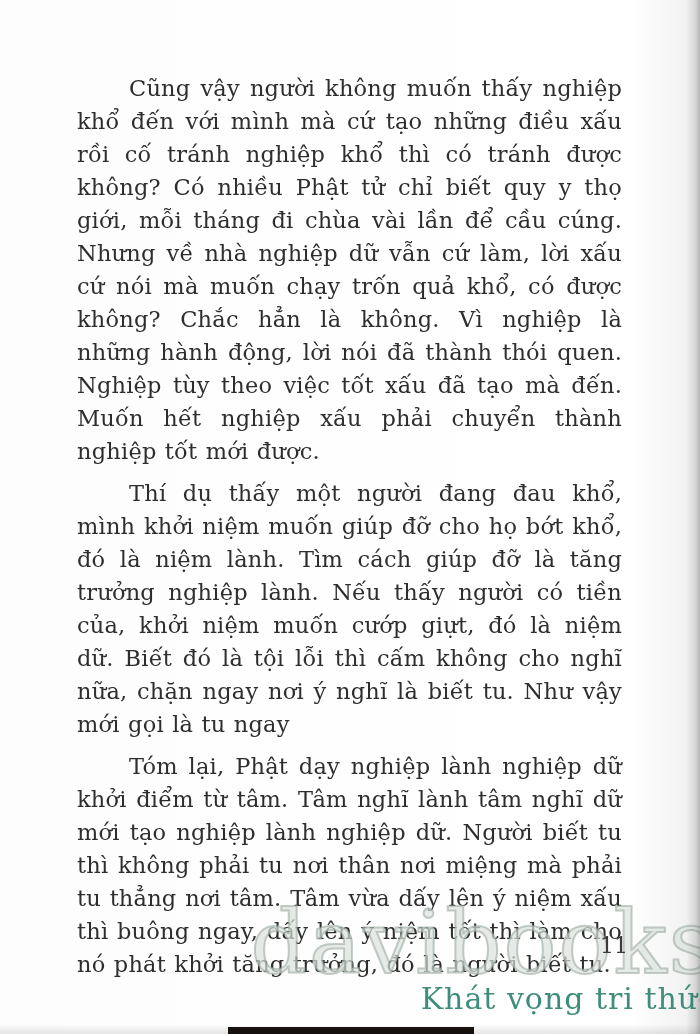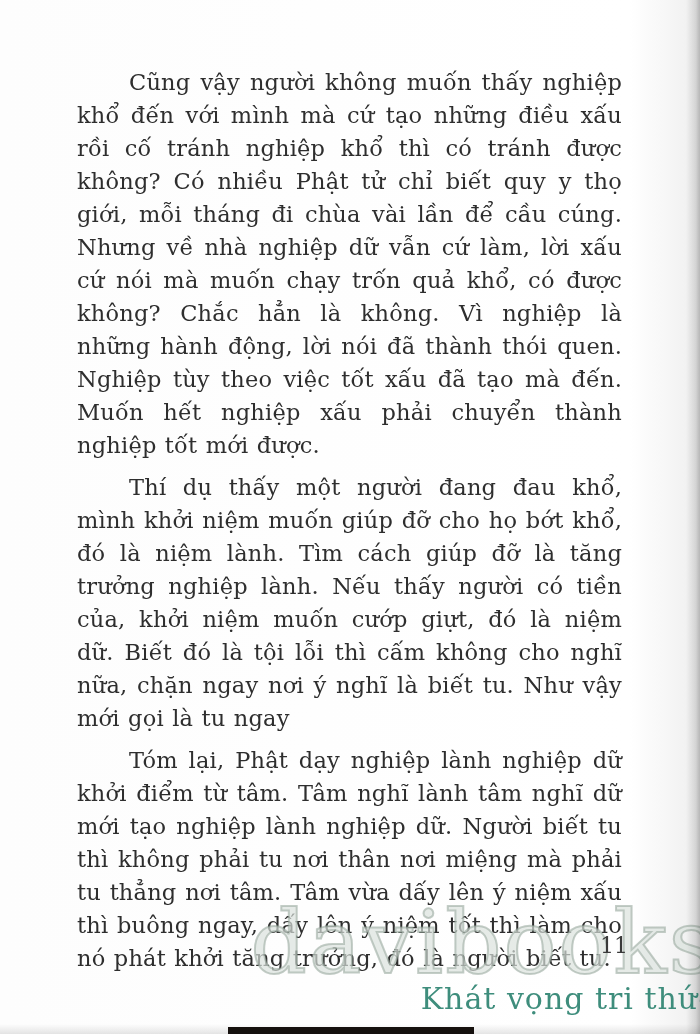--- a/index.html
+++ b/index.html
@@ -33,21 +33,21 @@
   .edge-shade-bottom {
     position: absolute;
     left: 0; bottom: 0;
     width: 100%; height: 10px;
     background: linear-gradient(to bottom, rgba(0,0,0,0) 0%, rgba(0,0,0,0.10) 100%);
     pointer-events: none;
   }
 
   .text-block {
     position: absolute;
-    top: 66px;
+    top: 72px;
     left: 77px;
     width: 545px;
     color: #2e2e2e;
     font-size: 22.5px;
     line-height: 33px;
     text-align: justify;
   }
 
   .text-block p {
     text-indent: 52px;

